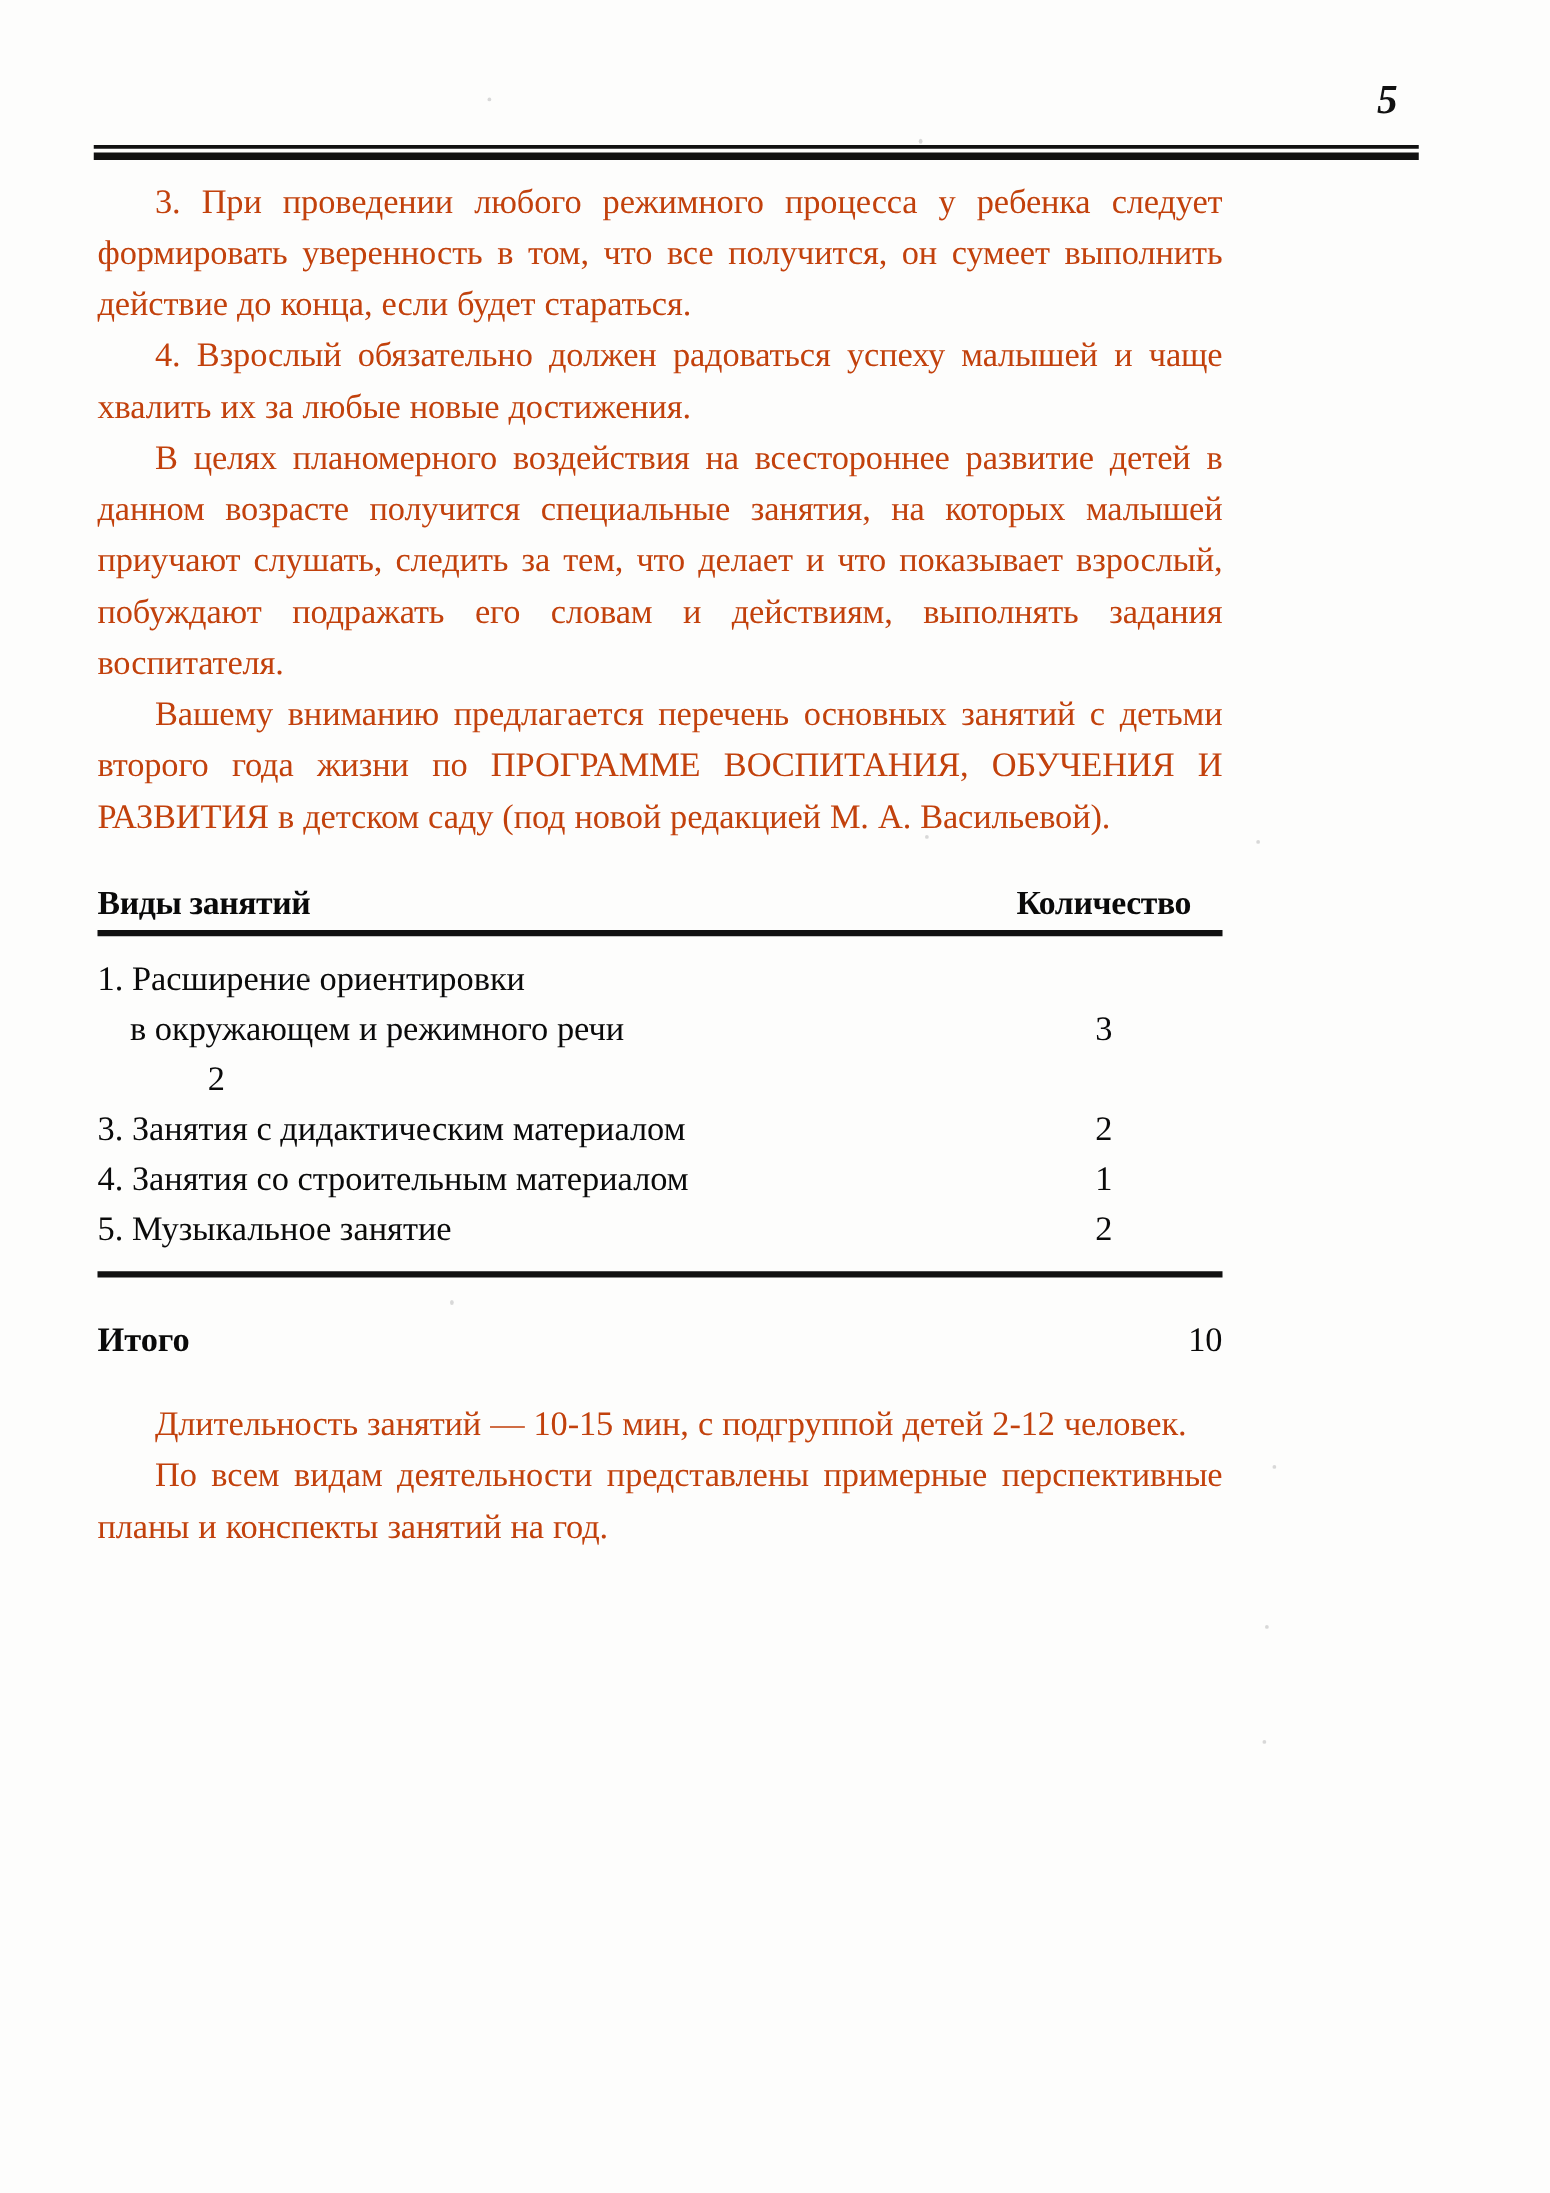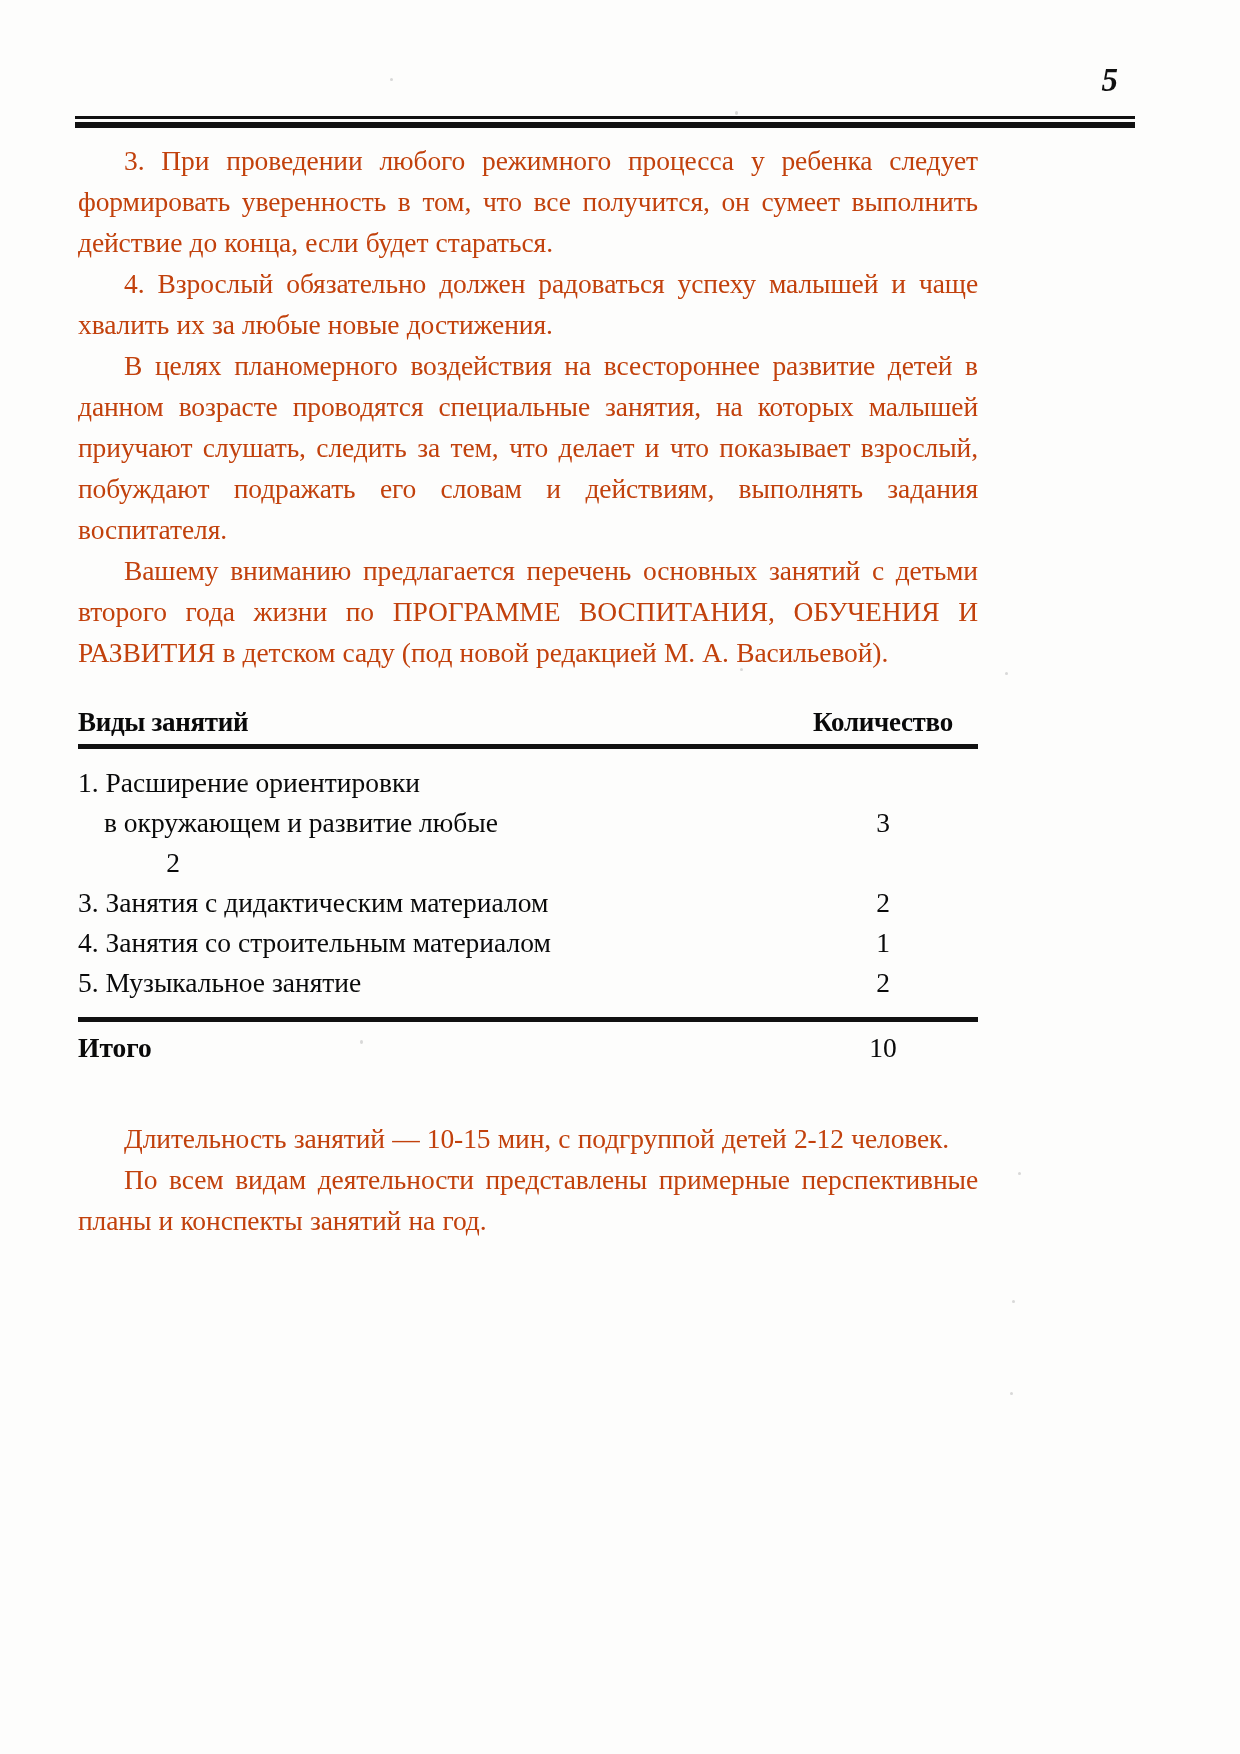--- a/index.html
+++ b/index.html
@@ -107,22 +107,23 @@
     display: flex;
     align-items: baseline;
     font-size: 27.5px;
     line-height: 40px;
     font-weight: bold;
     padding-top: 6px;
   }
   .totalrow .label { flex: 1 1 auto; }
   .totalrow .val {
     flex: 0 0 190px;
-    text-align: center;
+    text-align: right;
     font-weight: normal;
+    margin-top: 24px;
   }
 
   
   .closing {
     position: absolute;
     left: 78px;
     top: 1118px;
     width: 900px;
   }
 
@@ -142,40 +143,40 @@
   <div class="folio">5</div>
 
   <div class="header-rule">
     <div class="r1"></div>
     <div class="r2"></div>
   </div>
 
   <div class="content">
     <p class="body indent">3. При проведении любого режимного процесса у ребенка следует формировать уверенность в том, что все получится, он сумеет выполнить действие до конца, если будет стараться.</p>
     <p class="body indent">4. Взрослый обязательно должен радоваться успеху малышей и чаще хвалить их за любые новые достижения.</p>
-    <p class="body indent">В целях планомерного воздействия на всестороннее развитие детей в данном возрасте проводятся специальные занятия, на которых малышей приучают слушать, следить за тем, что делает и что показывает взрослый, побуждают подражать его словам и действиям, выполнять задания воспитателя.</p>
+    <p class="body indent">В целях планомерного воздействия на всестороннее развитие детей в данном возрасте получится специальные занятия, на которых малышей приучают слушать, следить за тем, что делает и что показывает взрослый, побуждают подражать его словам и действиям, выполнять задания воспитателя.</p>
     <p class="body indent">Вашему вниманию предлагается перечень основных занятий с детьми второго года жизни по ПРОГРАММЕ ВОСПИТАНИЯ, ОБУЧЕНИЯ И РАЗВИТИЯ в детском саду (под новой редакцией М. А. Васильевой).</p>
   </div>
 
   <div class="table-wrap">
     <div class="row" style="font-weight:bold;font-size:27px;letter-spacing:-0.3px;">
       <div class="label">Виды занятий</div>
       <div class="val">Количество</div>
     </div>
 
     <div class="rule-thick rule-gap-top"></div>
 
     <div class="rows">
 
       <div class="row">
         <div class="label">1. Расширение ориентировки</div>
         <div class="val"></div>
       </div>
       <div class="row cont">
-        <div class="label">в окружающем и развитие любые</div>
+        <div class="label">в окружающем и режимного речи</div>
         <div class="val">3</div>
       </div>
 
       <div class="row">
         <div class="val">2</div>
       </div>
 
       <div class="row">
         <div class="label">3. Занятия с дидактическим материалом</div>
         <div class="val">2</div>

